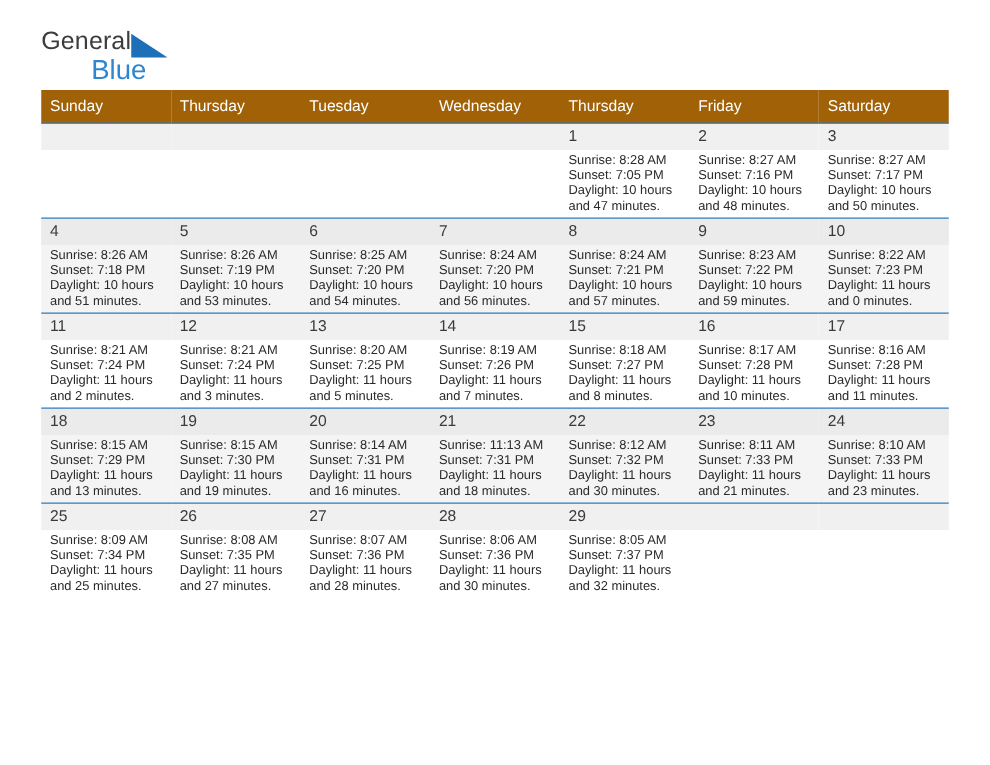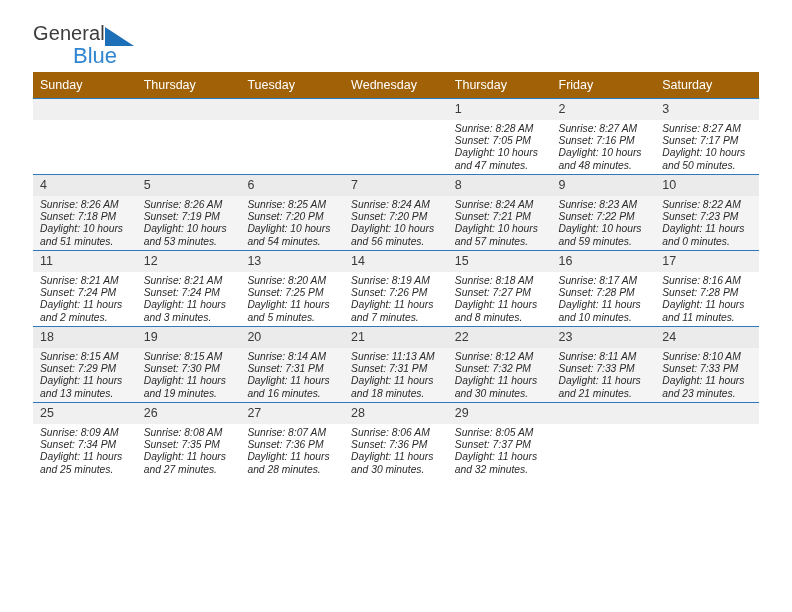--- a/index.html
+++ b/index.html
@@ -120,21 +120,20 @@
     min-height: 13px;
   }
   tr.weekrow.alt .daynum {
     background: #ebebeb;
   }
   .cellbody {
     padding: 3px 6px 0 7px;
     font-size: 10.3px;
     line-height: 12.2px;
     color: #2a2a2a;
-    font-style: italic;
   }
   .cellbody div {
     white-space: nowrap;
   }
   .empty .daynum {
     background: #f0f0f0;
     color: transparent;
   }
 </style>
 </head>

